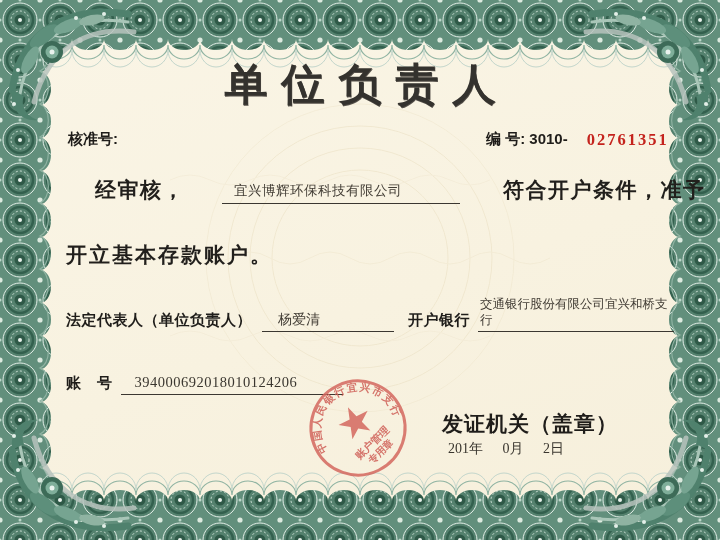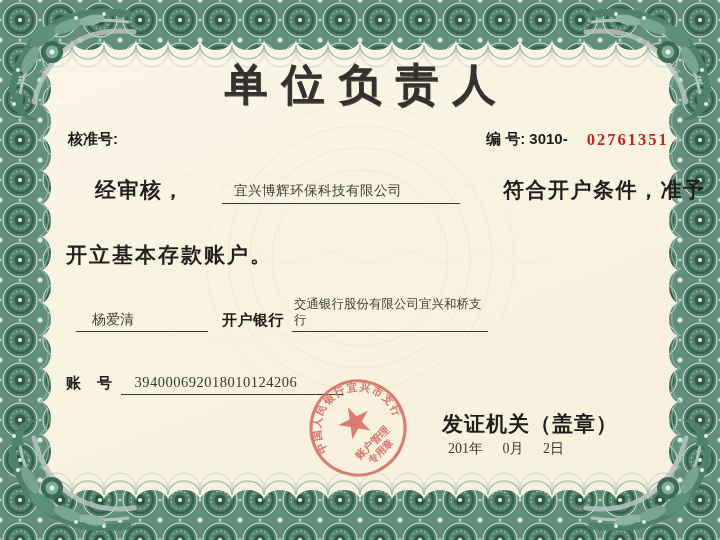--- a/index.html
+++ b/index.html
@@ -174,20 +174,21 @@
 
     <div class="line1">
       <span class="big">经审核，</span>
       <span class="u-company">宜兴博辉环保科技有限公司</span>
       <span class="big after">符合开户条件，准予</span>
     </div>
 
     <div class="line2">开立基本存款账户。</div>
 
     <div class="row3">
+      <span class="lbl-mid">法定代表人（单位负责人）</span>
       <span class="u-rep">杨爱清</span>
       <span class="lbl-mid bank-lbl">开户银行</span>
       <span class="u-bank">交通银行股份有限公司宜兴和桥支行</span>
     </div>
 
     <div class="row4">
       <span class="lbl-mid">账　号</span>
       <span class="u-acct">394000692018010124206</span>
     </div>
 

